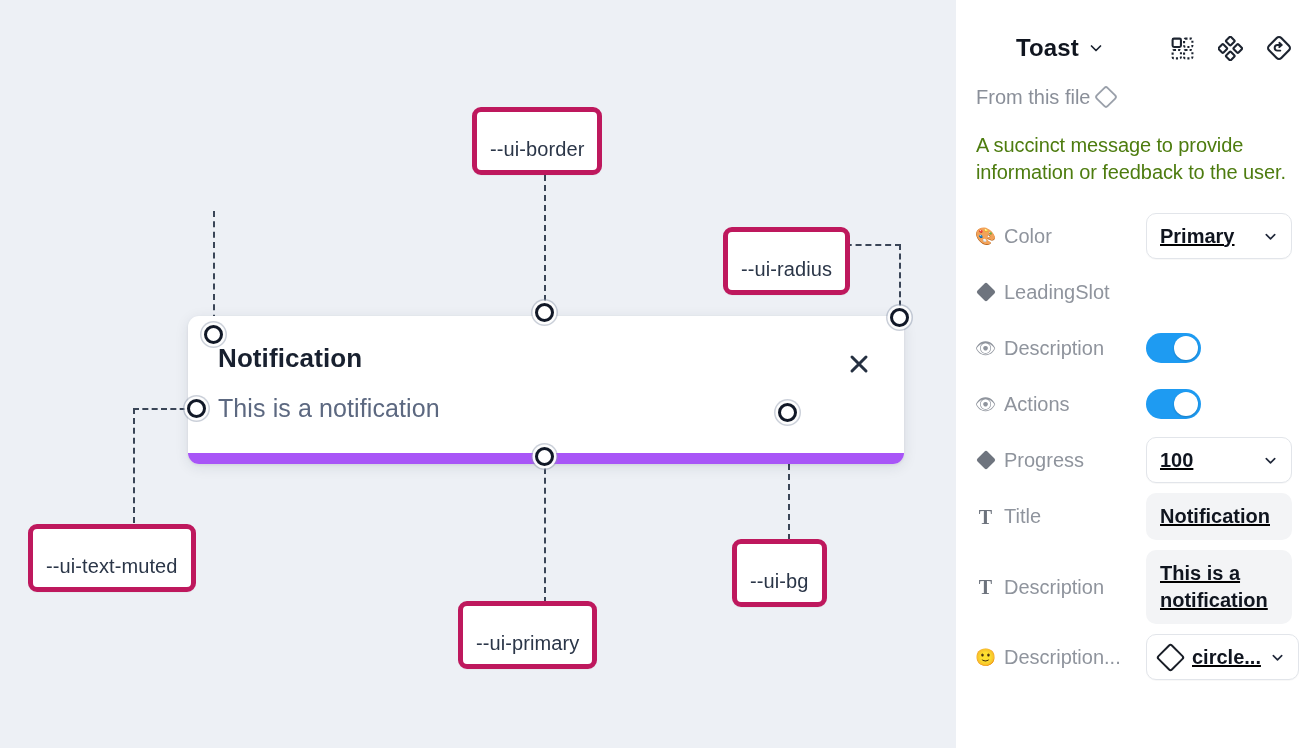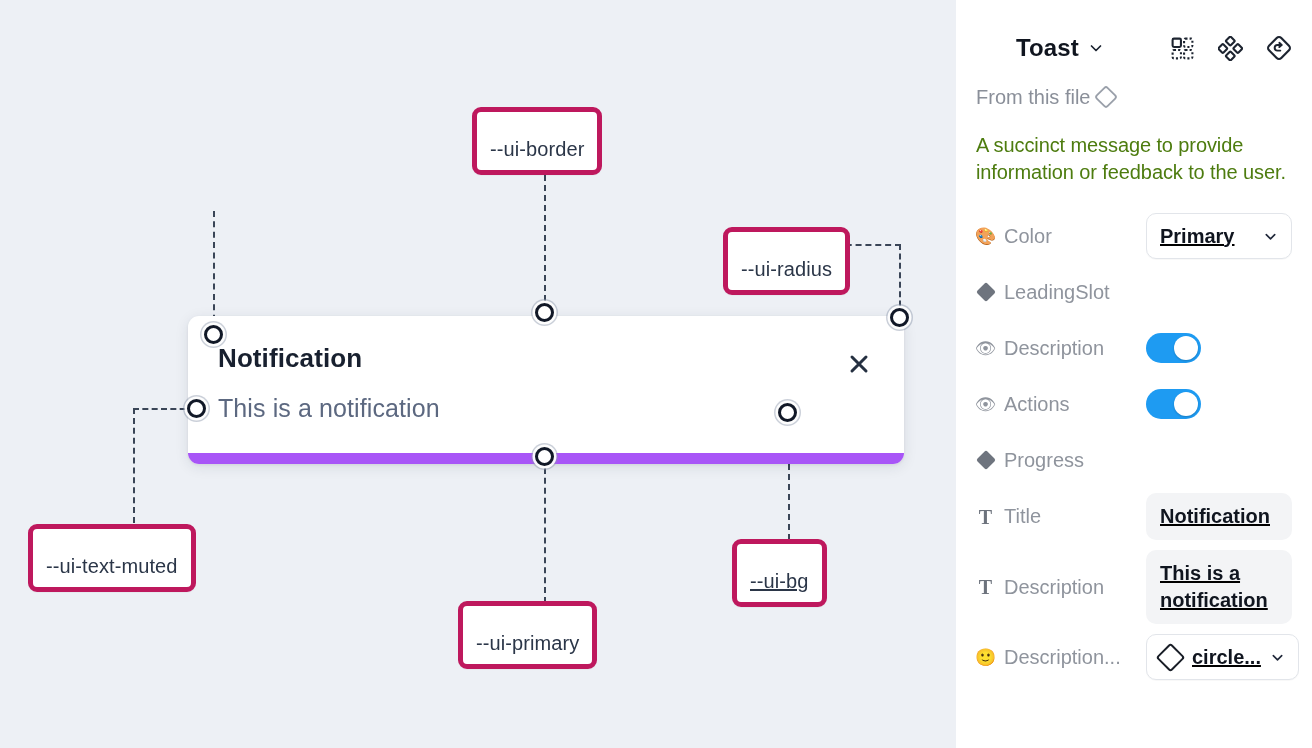--- a/index.html
+++ b/index.html
@@ -254,21 +254,21 @@
     <div class="conn h" style="left:133px; top:408px; width:62px;"></div>
 
     <div class="conn v" style="left:544px; top:458px; height:145px;"></div>
 
     <div class="conn v" style="left:788px; top:414px; height:126px;"></div>
 
     <div class="token-pill" style="left:472px; top:107px;">--ui-border</div>
     <div class="token-pill" style="left:683px; top:227px;margin-left:40px;">--ui-radius</div>
     <div class="token-pill" style="left:28px; top:524px;">--ui-text-muted</div>
     <div class="token-pill" style="left:458px; top:601px;">--ui-primary</div>
-    <div class="token-pill" style="left:732px; top:539px;text-decoration:underline;">--ui-bg</div>
+    <div class="token-pill" style="left:732px; top:539px;">--ui-bg</div>
 
     <div class="toast-card">
       <div class="toast-title">Notification</div>
       <div class="toast-desc">This is a notification</div>
       <div class="toast-close">
         <svg width="24" height="24" viewBox="0 0 24 24" aria-hidden="true">
           <path d="M5 5 L19 19 M19 5 L5 19" stroke="#253041" stroke-width="3" stroke-linecap="round"></path>
         </svg>
       </div>
       <div class="toast-progress"></div>
@@ -384,20 +384,30 @@
         </span>
       </div>
 
       <div class="prop-row">
         <span class="prop-label">
           <span class="prop-icon">
               <i class="diamond-sm"></i>
             </span>
           <span>Progress</span>
         </span>
+        <span class="prop-control">
+          <span class="select">
+            <span class="sel-val">100</span>
+            <span class="sel-caret">
+              <svg width="15" height="15" viewBox="0 0 16 16" aria-hidden="true">
+                  <path d="M3.5 6 L8 10.5 L12.5 6" fill="none" stroke="#20283a" stroke-width="1.7" stroke-linecap="round" stroke-linejoin="round"></path>
+                </svg>
+            </span>
+          </span>
+        </span>
       </div>
 
       <div class="prop-row">
         <span class="prop-label">
           <span class="prop-icon serif-t">T</span>
           <span>Title</span>
         </span>
         <span class="prop-control">
           <span class="textbox">Notification</span>
         </span>

